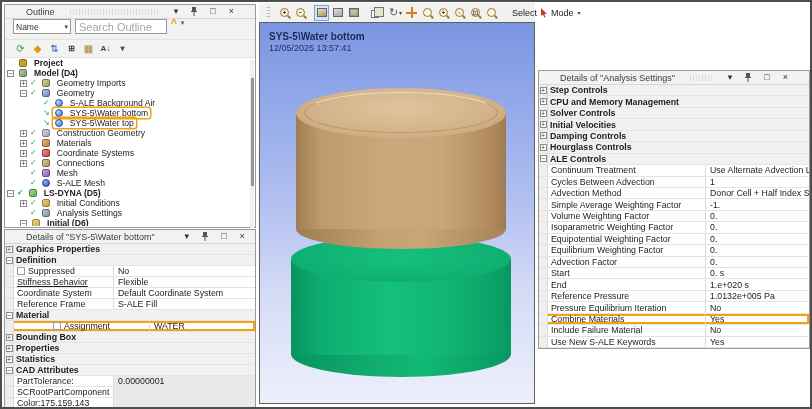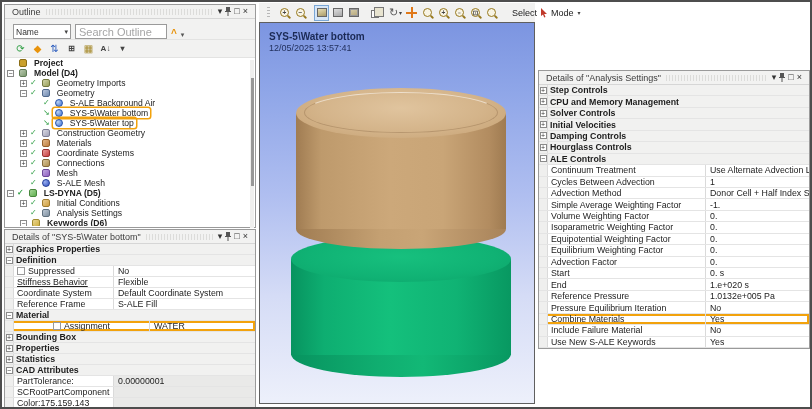--- a/index.html
+++ b/index.html
@@ -1,28 +1,28 @@
 <!DOCTYPE html>
 <html><head>
 <meta charset="utf-8">
 <style>
   html,body{margin:0;padding:0;background:#fff;}
   *{box-sizing:border-box;font-family:"Liberation Sans",sans-serif;}
   .app{position:relative;width:812px;height:409px;background:#fff;border:2px solid #4d4d4d;overflow:hidden;}
 
   
   .panel{position:absolute;background:#fff;border:1px solid #9a9a9a;}
-  .tbar{height:14px;display:flex;align-items:center;background:#f2f2f1;border-bottom:1px solid #d6d6d6;padding:0 7px;gap:3px;}
+  .tbar{height:14px;display:flex;align-items:center;background:#f2f2f1;border-bottom:1px solid #d6d6d6;padding:0 21px;gap:13px;}
   .ttext{font-size:9px;color:#3c3c3c;white-space:nowrap;}
   .tfill{flex:1;height:6px;margin:0 2px;background:repeating-linear-gradient(90deg,#dcdcda 0 1px,transparent 1px 3px);}
   .ticon{font-size:9px;line-height:9px;color:#333;cursor:default;}
   .ticon svg{display:block;}
 
   
-  .otb1{height:21px;background:#f2f2f1;display:flex;align-items:flex-end;gap:4px;padding:0 4px 0 8px;border-bottom:1px solid #e3e3e2;}
+  .otb1{height:21px;background:#f2f2f1;display:flex;align-items:flex-start;gap:4px;padding:0 4px 0 8px;border-bottom:1px solid #e3e3e2;}
   .nsel{width:58px;height:15px;background:#fff;border:1px solid #9a9a9a;display:flex;align-items:center;font-size:8.5px;color:#333;padding:0 2px;}
   .nsel .dd{margin-left:auto;font-size:7px;color:#444;}
   .osearch{width:92px;height:15px;border:1px solid #9a9a9a;font-size:11px;padding:0 3px;color:#333;}
   .osearch::placeholder{color:#a5a5a5;}
   .chev{color:#e8930c;font-weight:bold;font-size:10px;line-height:10px;}
   .dd2{font-size:7px;color:#555;}
   .otb2{height:18px;background:#f2f2f1;display:flex;align-items:center;gap:2px;padding:0 4px 0 8px;border-bottom:1px solid #e3e3e2;}
   .obtn{min-width:15px;height:15px;display:inline-flex;align-items:center;justify-content:center;font-size:10px;}
   .c-green{color:#2f9e44;} .c-orange{color:#e8930c;} .c-blue{color:#2255bb;} .c-dark{color:#444;font-size:8px;font-weight:bold;} .c-gold{color:#a5892a;}
 
@@ -271,21 +271,21 @@
           <span class="chk">✓</span>
           <span class="lblwrap">
             <span class="nico analysis-settings"></span>
             <span class="tlabel">Analysis Settings</span>
           </span>
         </div>
         <div class="trow b" style="padding-left: 15px;">
           <span class="exp">−</span>
           <span class="lblwrap">
             <span class="nico solution"></span>
-            <span class="tlabel">Keywords (D6)</span>
+            <span class="tlabel">Initial (D6)</span>
           </span>
         </div>
       </div>
     <div class="sbar">
       <div class="sthumb"></div>
     </div>
   </section>
 
   <section class="panel dleft">
     <header class="tbar">

